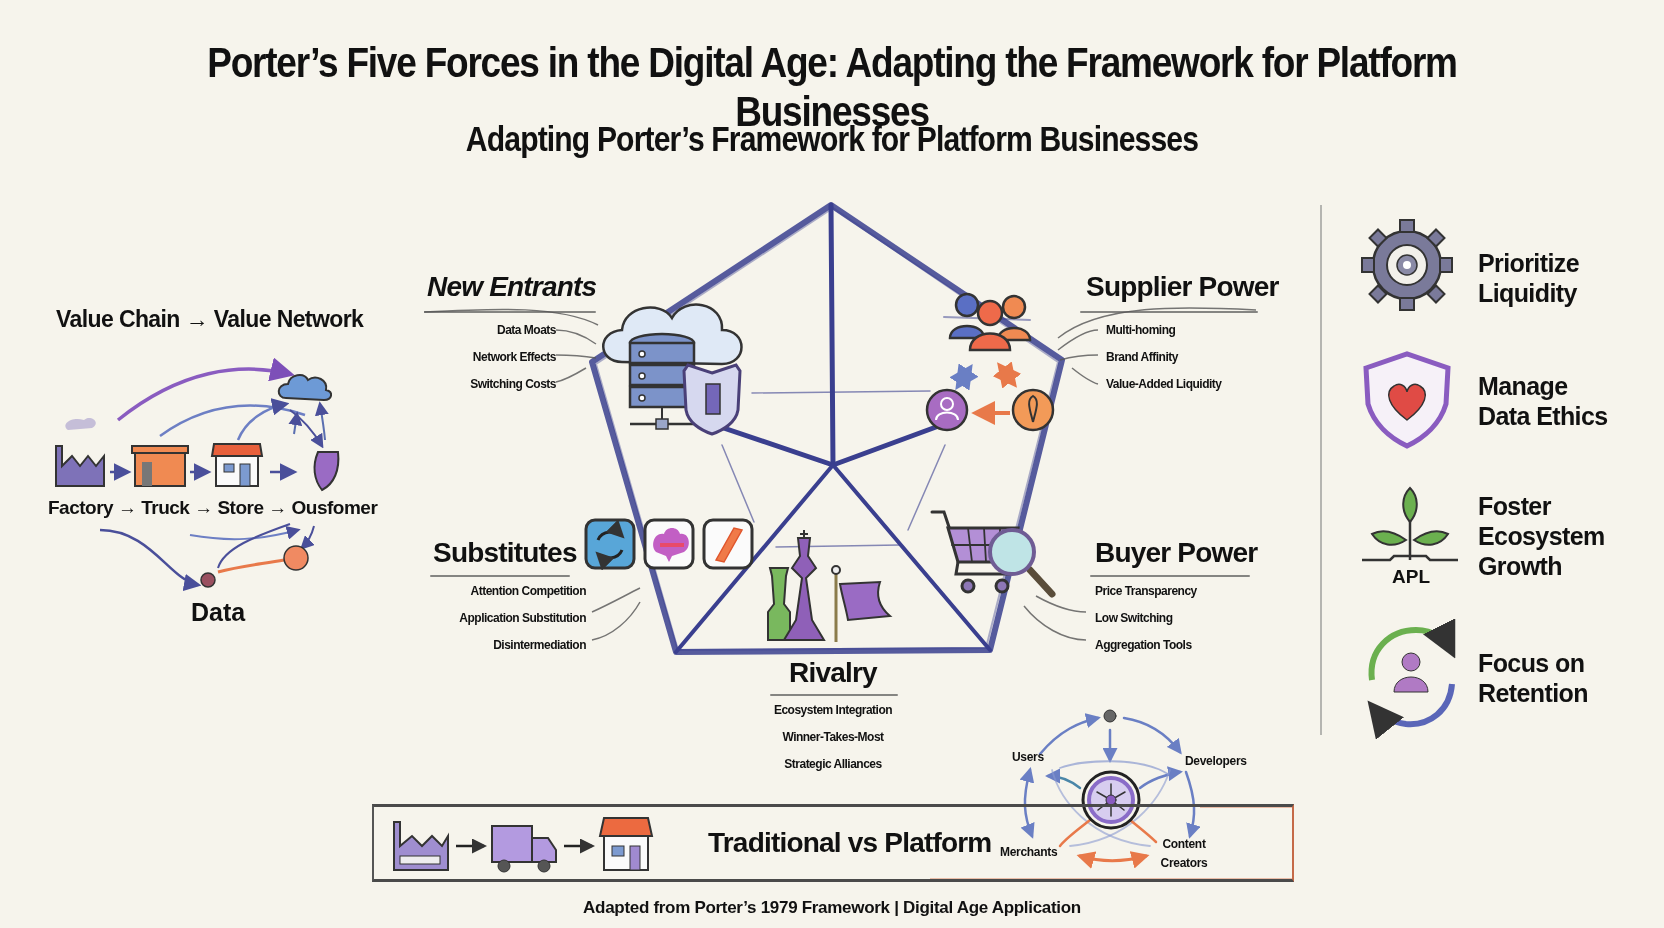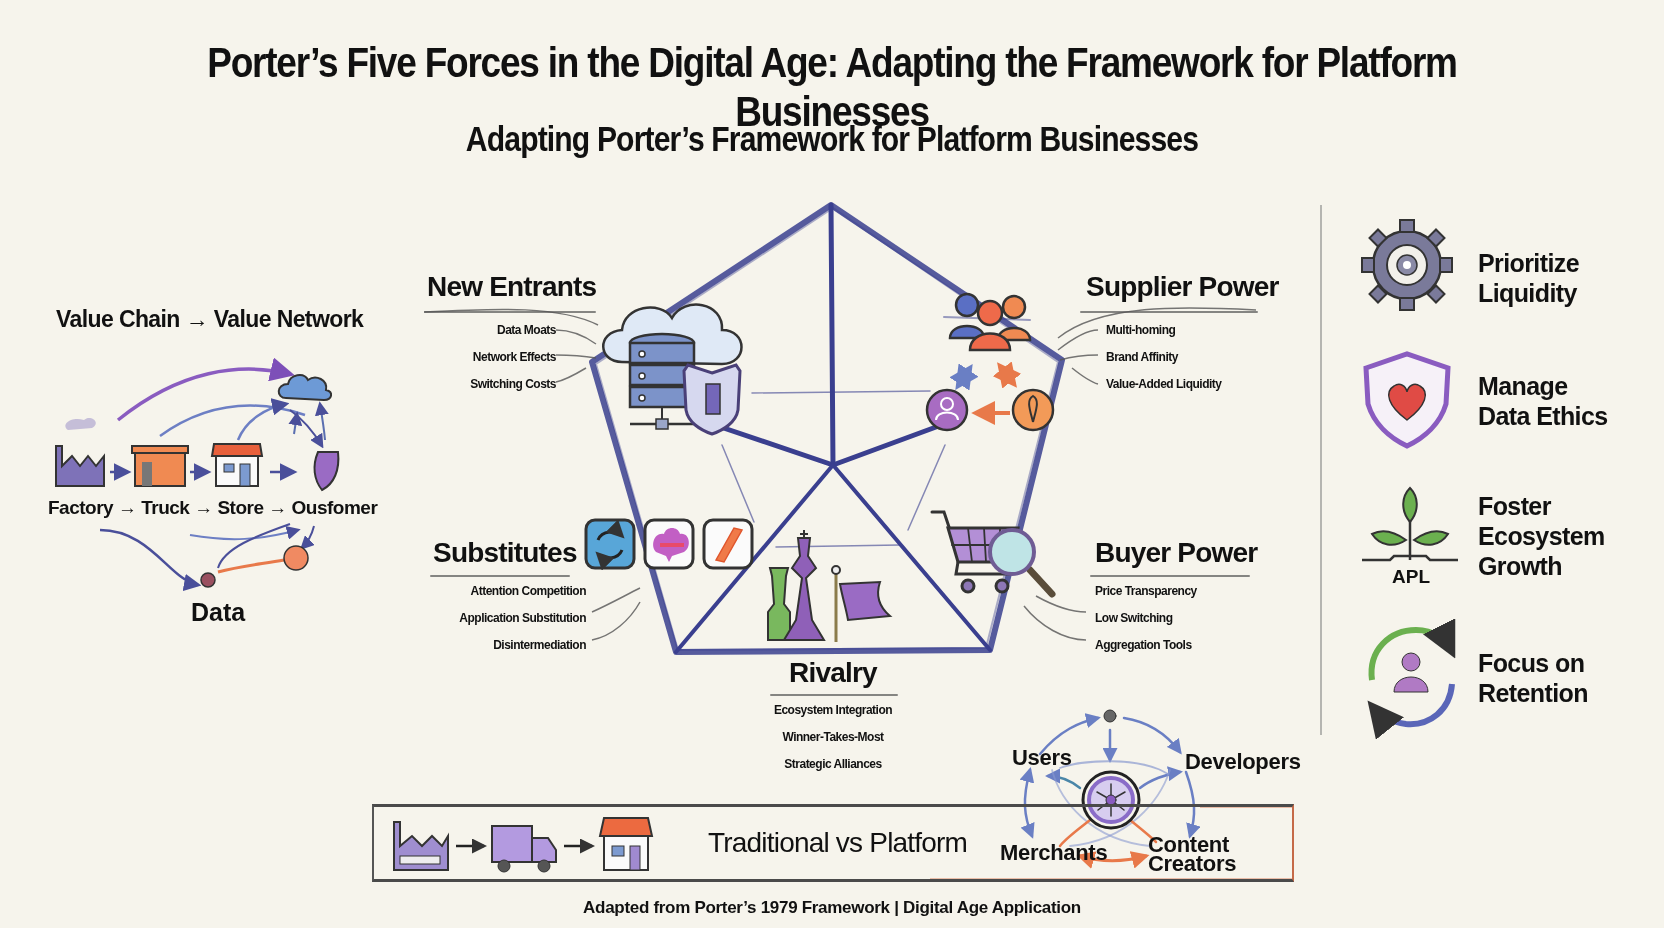--- a/index.html
+++ b/index.html
@@ -31,22 +31,22 @@
   .vc-title { left: 56px; top: 306px; font-size: 23px; font-weight: bold; letter-spacing: -0.6px; white-space: nowrap; }
   .vc-chain { left: 48px; top: 497px; font-size: 19px; font-weight: bold; letter-spacing: -0.5px; white-space: nowrap; }
   .vc-data { left: 191px; top: 598px; font-size: 25px; font-weight: bold; }
   .footer { left: 0; width: 1664px; top: 898px; text-align: center; font-size: 17px; font-weight: bold; letter-spacing: -0.3px; }
   .banner {
     left: 372px; top: 804px; width: 922px; height: 78px;
     border-top: 3px solid #4a4a4a; border-bottom: 3px solid #4a4a4a;
     border-left: 2px solid #555; border-right: 2px solid #c56a48;
     box-sizing: border-box;
   }
-  .banner-label { left: 708px; top: 827px; font-size: 28px; font-weight: normal; letter-spacing: -0.8px; white-space: nowrap; }
-  .eco-label { font-size: 22px; font-weight: bold; letter-spacing: -0.3px; white-space: nowrap; line-height: 19px; }
+  .banner-label { left: 708px; top: 827px; font-size: 28px; font-weight: bold; letter-spacing: -0.8px; white-space: nowrap; }
+  .eco-label { font-size: 12px; font-weight: bold; letter-spacing: -0.3px; white-space: nowrap; line-height: 19px; }
   svg.overlay { position: absolute; left: 0; top: 0; }
 </style>
 </head>
 <body>
 
 <div class="abs title">Porter’s Five Forces in the Digital Age: Adapting the Framework for Platform Businesses</div>
 <div class="abs subtitle">Adapting Porter’s Framework for Platform Businesses</div>
 
 <svg class="overlay" width="1664" height="928" viewBox="0 0 1664 928">
   <defs>
@@ -292,21 +292,21 @@
     <line x1="930" y1="880" x2="1294" y2="880"></line>
   </g>
 </svg>
 
 <div class="abs vdivider"></div>
 
 <div class="abs vc-title">Value Chain → Value Network</div>
 <div class="abs vc-chain">Factory → Truck → Store → Ousfomer</div>
 <div class="abs vc-data">Data</div>
 
-<div class="abs force-title" style="left:427px; top:271px;">New Entrants</div>
+<div class="abs force-title" style="left:427px; top:271px;font-style:italic;">New Entrants</div>
 <div class="abs underline" style="left:424px; top:311px; width:172px;"></div>
 <div class="abs force-items right-align" style="left:396px; top:317px; width:160px;">
   <div>Data Moats</div>
   <div>Network Effects</div>
   <div>Switching Costs</div>
 </div>
 
 <div class="abs force-title" style="left:1086px; top:271px;">Supplier Power</div>
 <div class="abs underline" style="left:1080px; top:311px; width:178px;"></div>
 <div class="abs force-items" style="left:1106px; top:317px;">

